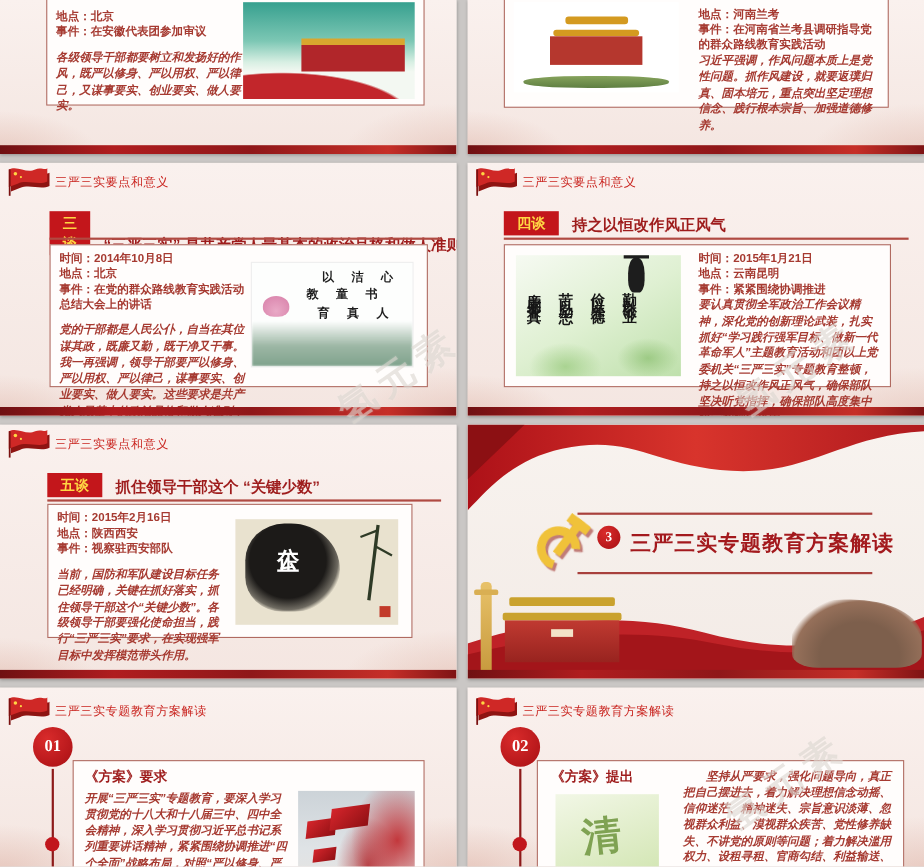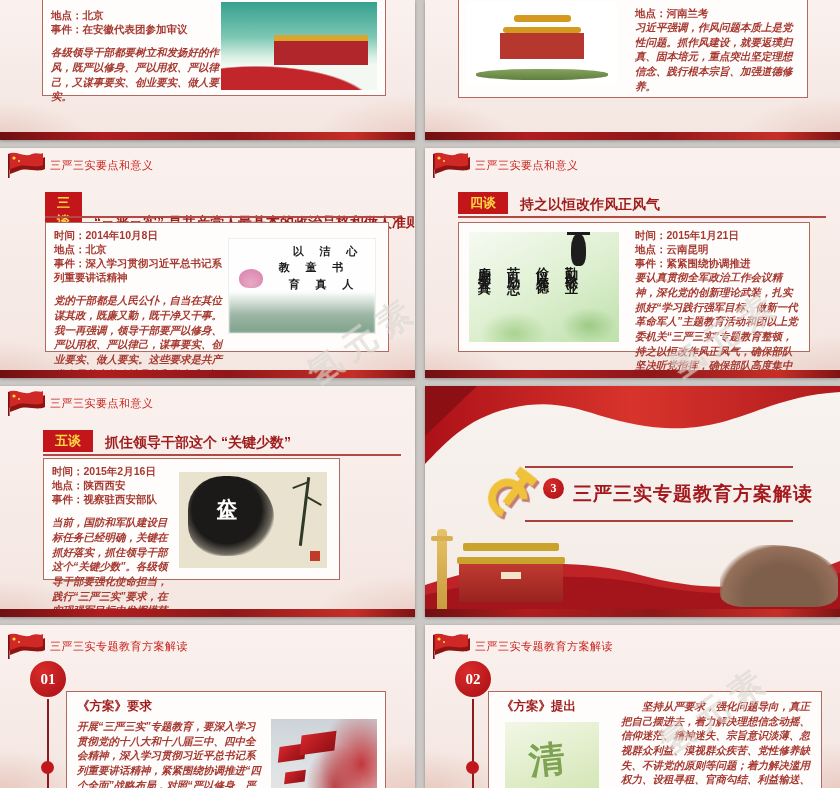--- a/index.html
+++ b/index.html
@@ -42,21 +42,21 @@
   .a2-roof2{position:absolute;left:24%;top:30%;width:52%;height:8%;background:#d49a20;border-radius:3px;}
   .a2-wall{position:absolute;left:22%;top:38%;width:56%;height:32%;background:#b5372e;}
   .a2-grass{position:absolute;left:6%;bottom:5%;width:88%;height:13%;border-radius:45%;
             background:linear-gradient(#86a35c,#5f7f42);}
   
   .s3{left:0;top:148px;width:415px;height:230px;}
   .s4{left:425px;top:148px;width:415px;height:230px;}
   .s5{left:0;top:386px;width:415px;height:231px;}
   .s3 .cbox{left:45px;top:74px;width:344px;height:130px;}
   .s4 .cbox{left:33px;top:74px;width:352px;height:130px;}
-  .s5 .cbox{left:43px;top:72px;width:297px;height:122px;}
+  .s5 .cbox{left:43px;top:72px;width:332px;height:122px;}
   .art3{width:146px;height:94px;margin:10px 4px 0 6px;background:#fdfefd;border:1px solid #eee;}
   .a3-land{position:absolute;left:0;right:0;bottom:0;height:44%;
            background:linear-gradient(180deg,rgba(150,180,160,0),#9db7a5 55%,#7fa28c);filter:blur(1px);}
   .a3-lotus{position:absolute;left:7%;top:32%;width:24px;height:19px;border-radius:50% 50% 42% 42%;
            background:radial-gradient(circle at 50% 72%,#e9a9c6,#d77fa8);}
   .a3-calli{position:absolute;right:8%;top:5%;text-align:right;color:#1d1d1d;
            font-family:"DejaVu Serif",serif;font-size:11px;font-weight:bold;line-height:1.5;letter-spacing:6px;}
   .a3-calli div:nth-child(2){margin-right:14px;}
   .a3-calli div:nth-child(3){margin-right:4px;}
   .art4{width:150px;height:110px;margin:4px 8px 0 2px;
@@ -156,20 +156,21 @@
     <div class="cbox">
       <div class="boxflex">
         <div class="art art2">
           <div class="a2-roof1"></div>
           <div class="a2-roof2"></div>
           <div class="a2-wall"></div>
           <div class="a2-grass"></div>
         </div>
         <div class="coltext" style="padding-top:14px;margin-left:8px;">
           <div class="info">地点：河南兰考</div>
+          <div class="info">事件：在河南省兰考县调研指导党的群众路线教育实践活动</div>
           <div class="body-txt">习近平强调，作风问题本质上是党性问题。抓作风建设，就要返璞归真、固本培元，重点突出坚定理想信念、践行根本宗旨、加强道德修养。</div>
         </div>
       </div>
     </div>
     <div class="bar"></div>
   </section>
 
   <section class="slide s3">
     <svg class="flag" viewBox="0 0 40 30">
       <path d="M4,8 C12,4 20,12 28,8 C33,6 37,9 39,7 L39,19 C31,23 21,17 12,21 L4,24 Z" fill="#8e1412"></path>
@@ -182,21 +183,21 @@
     <div class="badge-row">
       <span class="badge">三谈</span>
       <span class="b-title">“三严三实” 是共产党人最基本的政治品格和做人准则</span>
     </div>
     <div class="rule"></div>
     <div class="cbox">
       <div class="boxflex">
         <div class="coltext">
           <div class="info">时间：2014年10月8日</div>
           <div class="info">地点：北京</div>
-          <div class="info">事件：深入学习贯彻习近平总书记系列重要讲话精神</div>
+          <div class="info">事件：在党的群众路线教育实践活动总结大会上的讲话</div>
           <div class="body-txt mt">党的干部都是人民公仆，自当在其位谋其政，既廉又勤，既干净又干事。我一再强调，领导干部要严以修身、严以用权、严以律己，谋事要实、创业要实、做人要实。这些要求是共产党人最基本的政治品格和做人准则，也是党员、干部的修身之本、为政之道、成事之要。</div>
         </div>
         <div class="art art3">
           <div class="a3-land"></div>
           <div class="a3-lotus"></div>
           <div class="a3-calli">
             <div>以 洁 心</div>
             <div>教 童 书</div>
             <div>育 真 人</div>
           </div>

